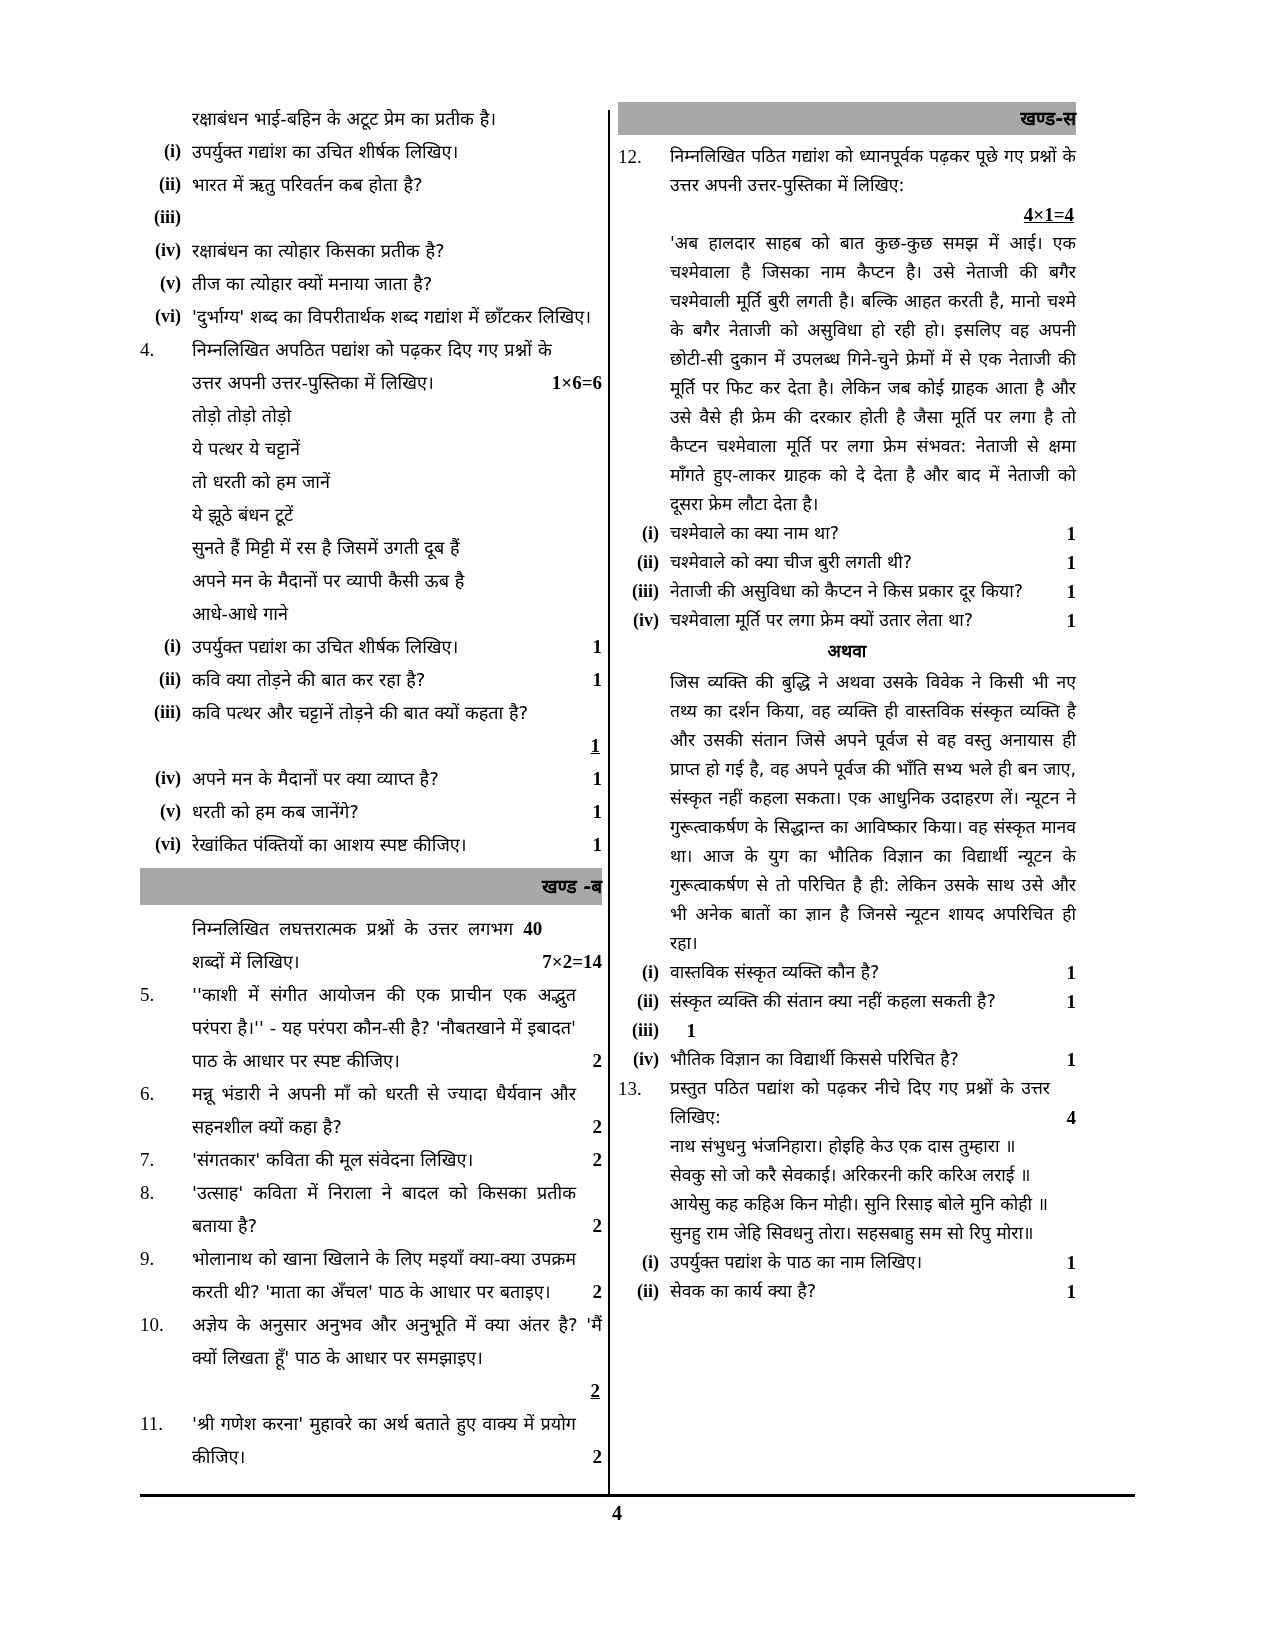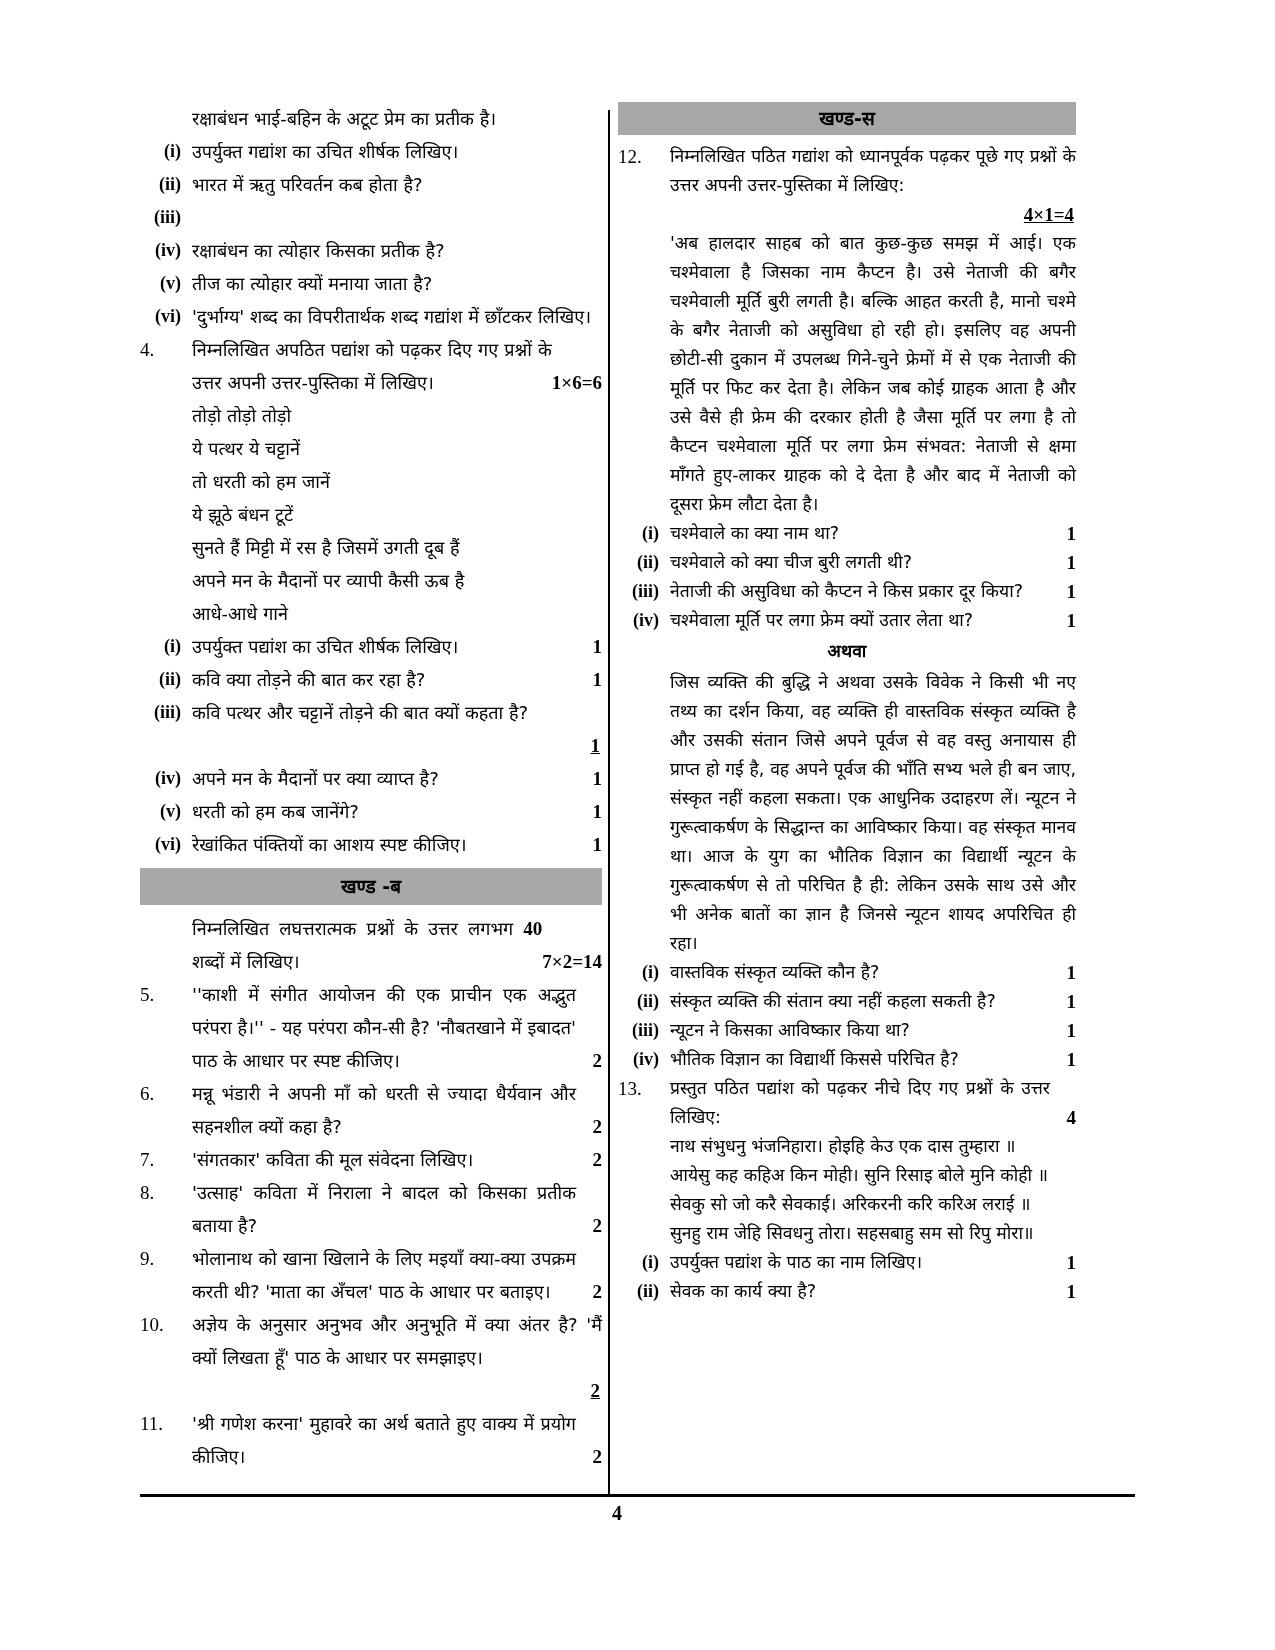--- a/index.html
+++ b/index.html
@@ -25,21 +25,21 @@
           font-family:"Liberation Serif","DejaVu Serif",serif;font-weight:bold;font-size:18px;}
   .body{flex:1;text-align:justify;}
   .marks{flex:none;min-width:26px;text-align:right;align-self:flex-end;
          font-family:"Liberation Serif","DejaVu Serif",serif;font-weight:bold;font-size:19px;}
   .marks-line{text-align:right;font-family:"Liberation Serif","DejaVu Serif",serif;font-weight:bold;font-size:19px;padding-right:2px;text-decoration:underline;}
   .bold-num{font-family:"Liberation Serif","DejaVu Serif",serif;font-weight:bold;font-size:19px;}
   .poem-line{padding-left:52px;}
   .passage{margin-left:52px;text-align:justify;}
   .verse{margin-left:52px;text-align:justify;}
 
-  .section-bar{background:#a8a8a8;text-align:center;font-weight:bold;font-size:19px;
+  .section-bar{background:#a8a8a8;text-align:right;font-weight:bold;font-size:19px;
                padding:2px 0;margin:7px 0 7px 0;}
   .or-line{text-align:center;font-weight:bold;margin:2px 0;}
 </style>
 </head>
 <body>
 
 <div class="sheet">
 
   <div class="col-left">
 
@@ -205,38 +205,37 @@
       <span class="body">वास्तविक संस्कृत व्यक्ति कौन है?</span>
       <span class="marks">1</span>
     </div>
     <div class="row">
       <span class="subnum">(ii)</span>
       <span class="body">संस्कृत व्यक्ति की संतान क्या नहीं कहला सकती है?</span>
       <span class="marks">1</span>
     </div>
     <div class="row">
       <span class="subnum">(iii)</span>
-      <span class="body">न्यूटन ने किसका आविष्कार किया था?</span>
       <span class="marks">1</span>
     </div>
     <div class="row">
       <span class="subnum">(iv)</span>
       <span class="body">भौतिक विज्ञान का विद्यार्थी किससे परिचित है?</span>
       <span class="marks">1</span>
     </div>
 
     <div class="row">
       <span class="num">13.</span>
       <span class="body">प्रस्तुत पठित पद्यांश को पढ़कर नीचे दिए गए प्रश्नों के उत्तर लिखिए:</span>
       <span class="marks">4</span>
     </div>
 
     <div class="verse">नाथ संभुधनु भंजनिहारा। होइहि केउ एक दास तुम्हारा ॥</div>
+    <div class="verse">सेवकु सो जो करै सेवकाई। अरिकरनी करि करिअ लराई ॥</div>
     <div class="verse">आयेसु कह कहिअ किन मोही। सुनि रिसाइ बोले मुनि कोही ॥</div>
-    <div class="verse">सेवकु सो जो करै सेवकाई। अरिकरनी करि करिअ लराई ॥</div>
     <div class="verse">सुनहु राम जेहि सिवधनु तोरा। सहसबाहु सम सो रिपु मोरा॥</div>
 
     <div class="row">
       <span class="subnum">(i)</span>
       <span class="body">उपर्युक्त पद्यांश के पाठ का नाम लिखिए।</span>
       <span class="marks">1</span>
     </div>
     <div class="row">
       <span class="subnum">(ii)</span>
       <span class="body">सेवक का कार्य क्या है?</span>

